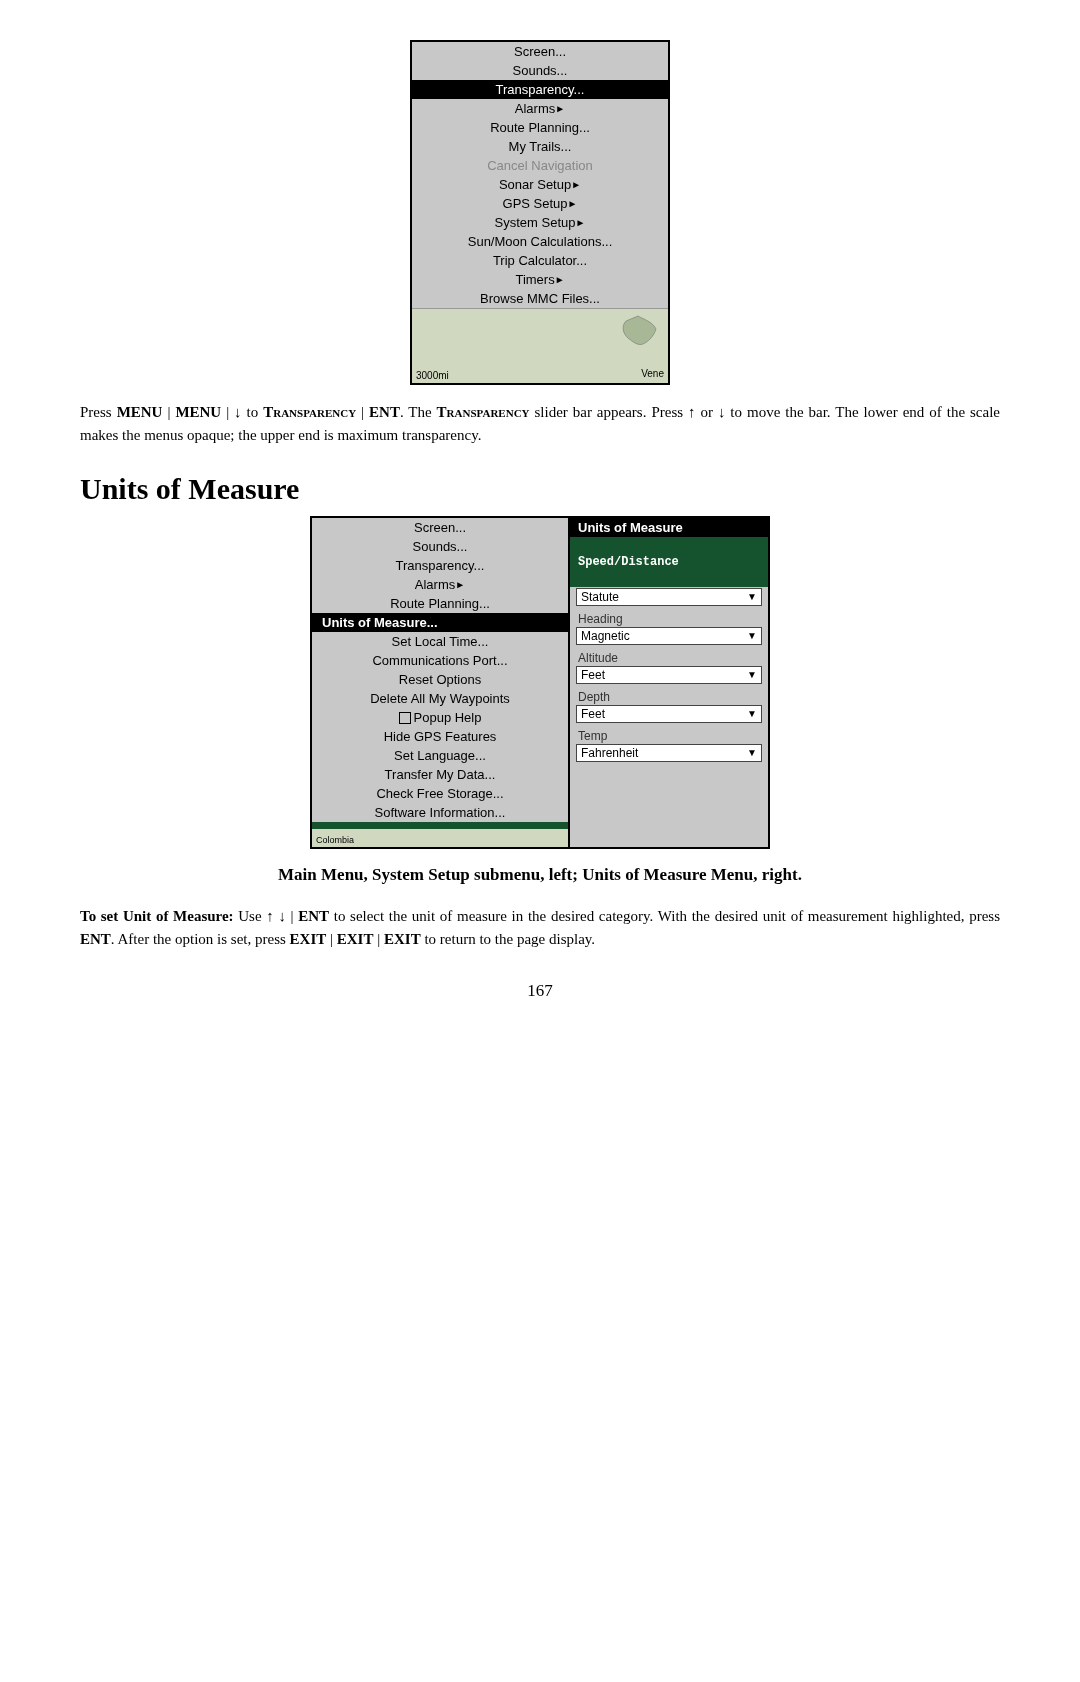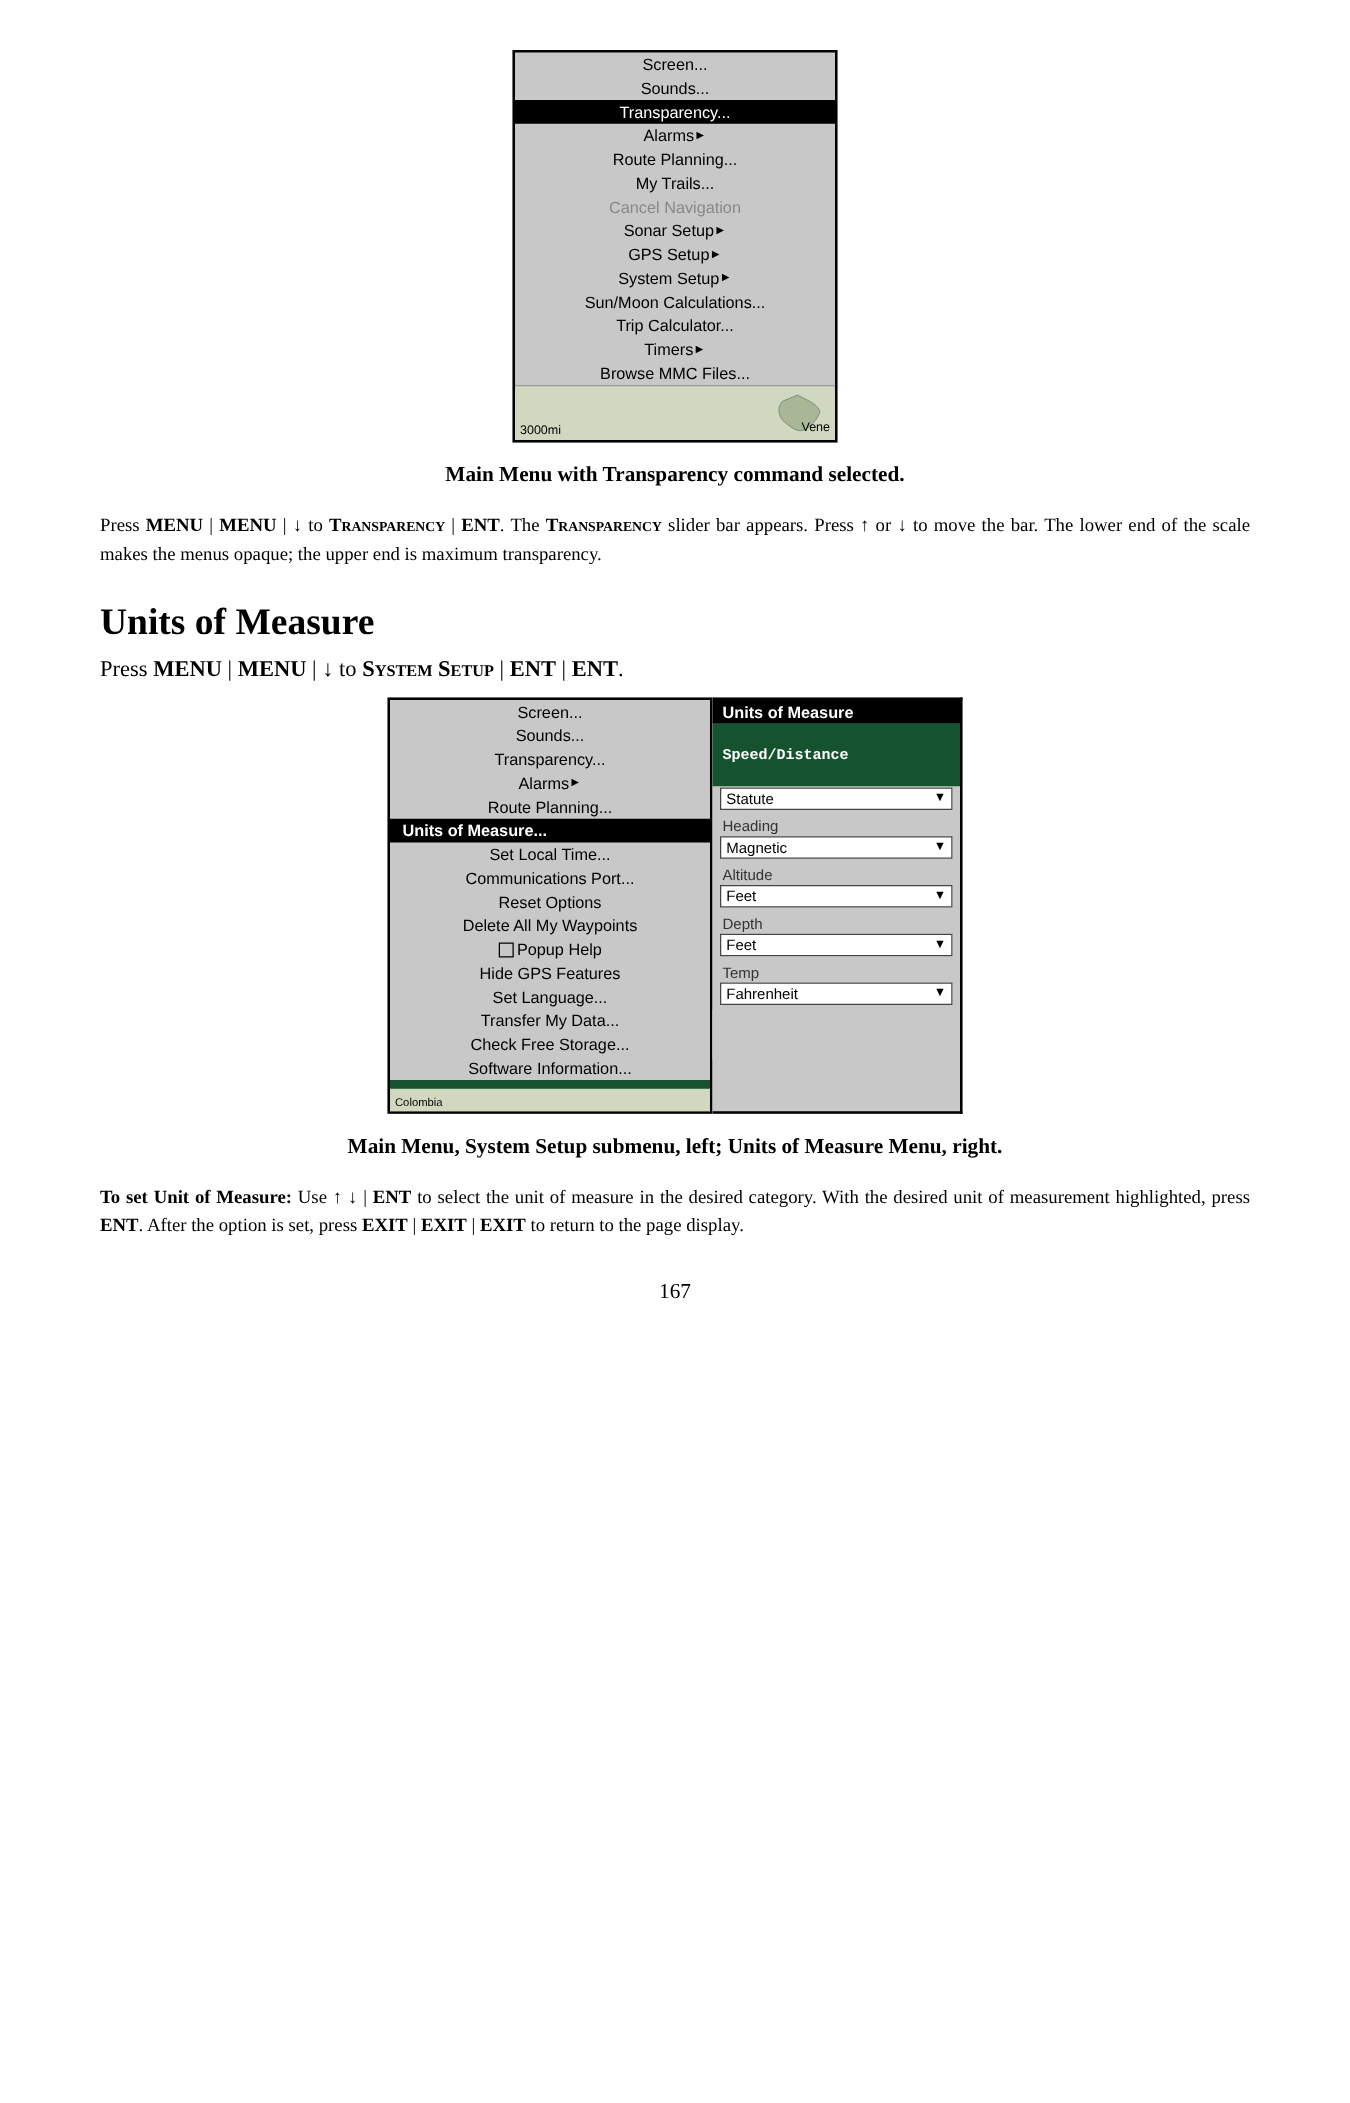--- a/index.html
+++ b/index.html
@@ -49,21 +49,21 @@
 
     .menu-item.greyed {
       color: #888;
     }
 
     .menu-item .arrow {
       font-size: 10px;
     }
 
     .menu-map {
-      height: 44px;
+      height: 75px;
       background: #d0d8c0;
       position: relative;
       overflow: hidden;
       border-top: 1px solid #999;
     }
 
     .map-label-small {
       position: absolute;
       bottom: 2px;
       left: 4px;
@@ -287,33 +287,29 @@
       <div class="menu-map">
         <svg class="map-shape" viewBox="0 0 40 35" xmlns="http://www.w3.org/2000/svg">
           <path d="M20,2 C25,5 35,8 38,15 C36,22 30,28 25,30 C20,32 15,28 10,24 C5,20 3,12 8,7 Z" fill="#a8b896" stroke="#666" stroke-width="0.5"></path>
         </svg>
         <span class="map-label-small">3000mi</span>
         <span class="map-label-right">Vene</span>
       </div>
     </div>
   </div>
 
-  <div class="caption">Main Menu with Transparency command selected.</div>
 
 
   <p class="body-text">
     Press <strong>MENU</strong> | <strong>MENU</strong> | ↓ to <span class="small-caps">Transparency</span> | <strong>ENT</strong>. The <span class="small-caps">Transparency</span> slider bar appears. Press ↑ or ↓ to move the bar. The lower end of the scale makes the menus opaque; the upper end is maximum transparency.
   </p>
 
   <div class="section-title">Units of Measure</div>
 
 
-  <p class="press-line">
-    Press <strong>MENU</strong> | <strong>MENU</strong> | ↓ to <span class="small-caps">System Setup</span> | <strong>ENT</strong> | <strong>ENT</strong>.
-  </p>
 
   <div class="dual-screenshot">
 
     <div class="menu-screenshot-left">
       <div class="menu-item">
           <span>Screen...</span>
         </div>
       <div class="menu-item">
           <span>Sounds...</span>
         </div>

